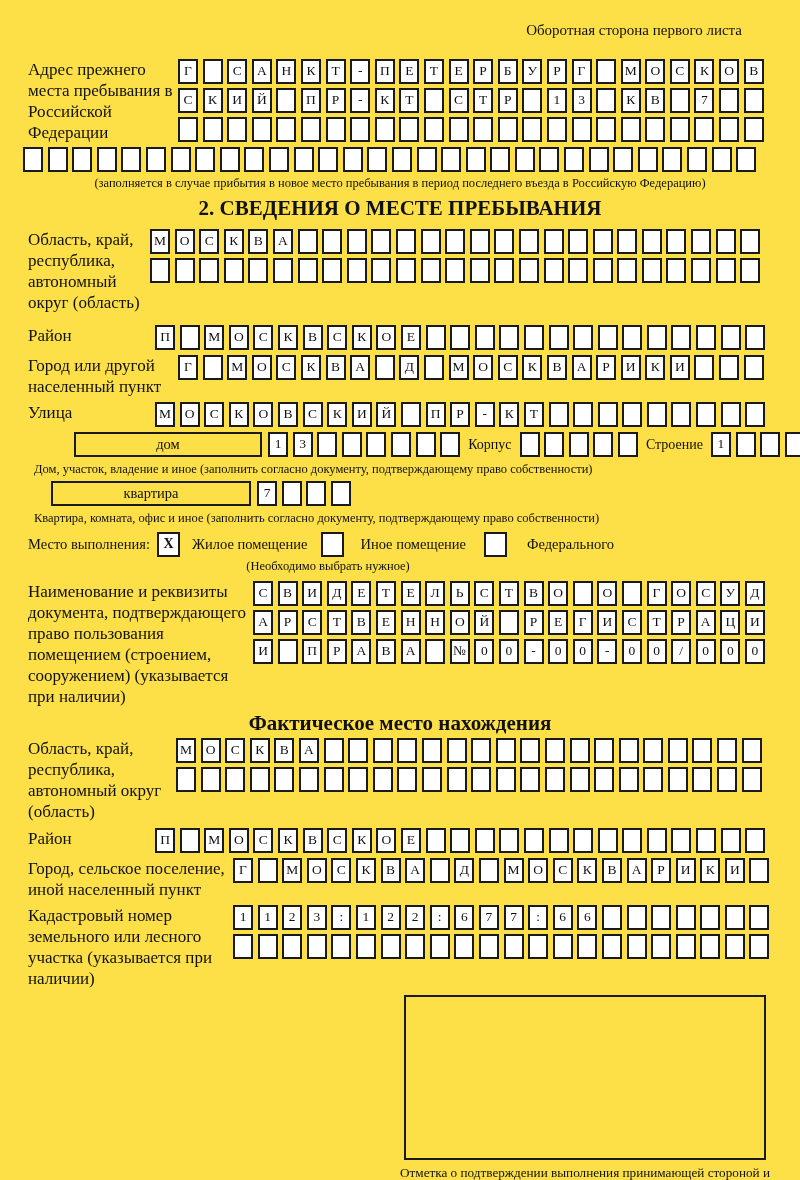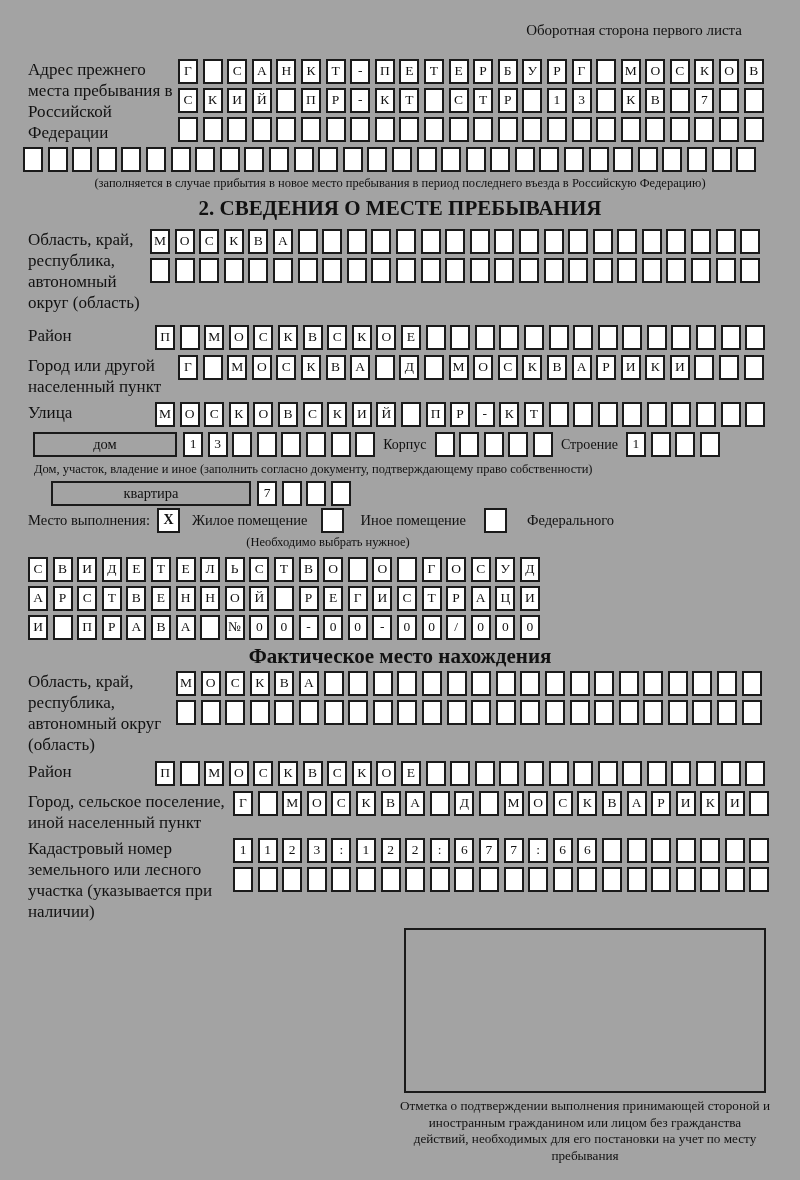--- a/index.html
+++ b/index.html
@@ -1,18 +1,18 @@
 <!DOCTYPE html>
 <html lang="ru"><head>
 <meta charset="utf-8">
 <style>
   html,body{margin:0;padding:0;background:#fff;}
   .page{
     position:relative;width:800px;height:1180px;box-sizing:border-box;
-    padding:22px 28px;overflow:hidden;background:#a3a3a3;color:#111;
+    padding:22px 28px;overflow:hidden;background:#fde047;color:#111;
     font-family:"Liberation Serif","DejaVu Serif",serif;
   }
   .header-note{font-size:15px;text-align:right;padding-right:30px;margin:0 0 20px;}
   .frow{display:flex;align-items:flex-start;}
   .flabel{font-size:17px;line-height:21px;flex:none;}
   .cellcol{display:flex;flex-direction:column;gap:4px;}
   .cellrow{display:flex;column-gap:4.6px;flex:none;}
   .cell{
     box-sizing:border-box;flex:0 0 20px;width:20px;height:25px;
     border:2px solid #1a1a1a;text-align:center;
@@ -322,21 +322,21 @@
         <span class="cell"></span>
         <span class="cell"></span>
         <span class="cell"></span>
         <span class="cell"></span>
         <span class="cell"></span>
         <span class="cell"></span>
       </div>
   </div>
 
   <div class="frow" style="margin-left:5px;">
-    <div class="inputbox" style="width:144px;">дом</div>
+    <div class="inputbox" style="width:188px;margin-left:41px;">дом</div>
     <div class="gap6"></div>
     <div class="cellrow">
         <span class="cell">1</span>
         <span class="cell">3</span>
         <span class="cell"></span>
         <span class="cell"></span>
         <span class="cell"></span>
         <span class="cell"></span>
         <span class="cell"></span>
         <span class="cell"></span>
@@ -366,39 +366,41 @@
   <div class="frow aptrow">
     <div class="inputbox" style="width:200px;">квартира</div>
     <div class="gap6"></div>
     <div class="cellrow">
         <span class="cell">7</span>
         <span class="cell"></span>
         <span class="cell"></span>
         <span class="cell"></span>
       </div>
   </div>
+  <div class="note aptnote">Квартира, комната, офис и иное (заполнить согласно документу, подтверждающему право собственности)</div>
 
   <div class="resrow">
     <span>Место выполнения:</span>
     <span style="width:7px;flex:none;"></span>
     <span class="cell">X</span>
     <span style="width:12px;flex:none;"></span>
     <span>Жилое помещение</span>
     <span style="width:14px;flex:none;"></span>
     <span class="cell"></span>
     <span style="width:16px;flex:none;"></span>
     <span>Иное помещение</span>
     <span style="width:18px;flex:none;"></span>
     <span class="cell"></span>
     <span style="width:20px;flex:none;"></span>
     <span>Федерального</span>
   </div>
   <div class="note center neednote">(Необходимо выбрать нужное)</div>
 
   <div class="frow docblock">
+    <div class="flabel w-doc">Наименование и реквизиты документа, подтверждающего право пользования помещением (строением, сооружением) (указывается при наличии)</div>
     <div class="cellcol">
       <div class="cellrow">
           <span class="cell">С</span>
           <span class="cell">В</span>
           <span class="cell">И</span>
           <span class="cell">Д</span>
           <span class="cell">Е</span>
           <span class="cell">Т</span>
           <span class="cell">Е</span>
           <span class="cell">Л</span>

